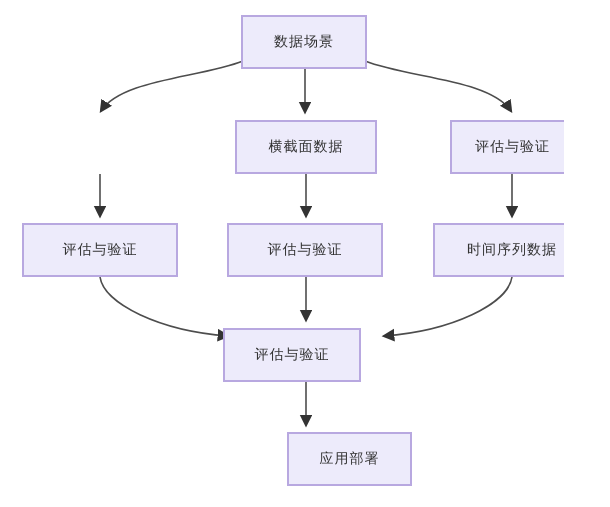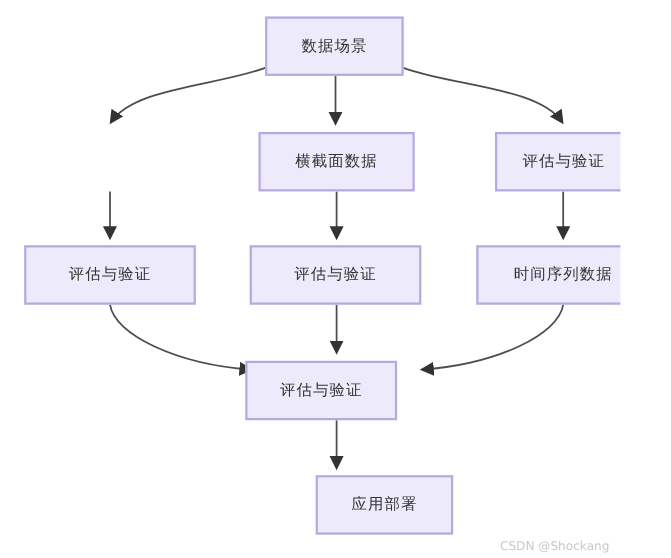--- a/index.html
+++ b/index.html
@@ -108,14 +108,13 @@
   <div class="node node-hybrid-imputation">
     <span>时间序列数据</span>
   </div>
   <div class="node node-evaluation">
     <span>评估与验证</span>
   </div>
   <div class="node node-deployment">
     <span>应用部署</span>
   </div>
 
-  <div class="watermark">CSDN @Shockang</div>
 </div>
 
 </body></html>

